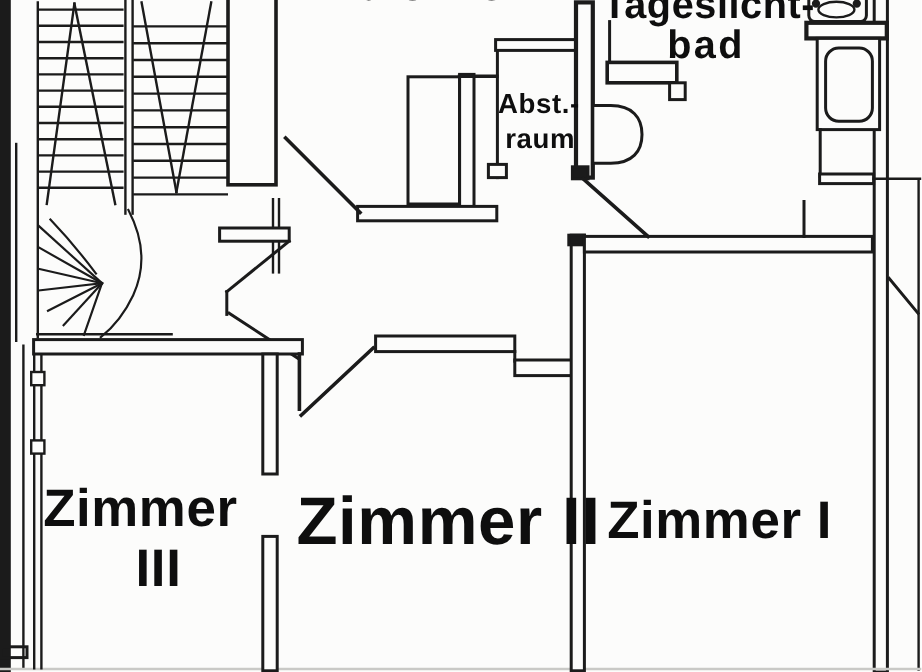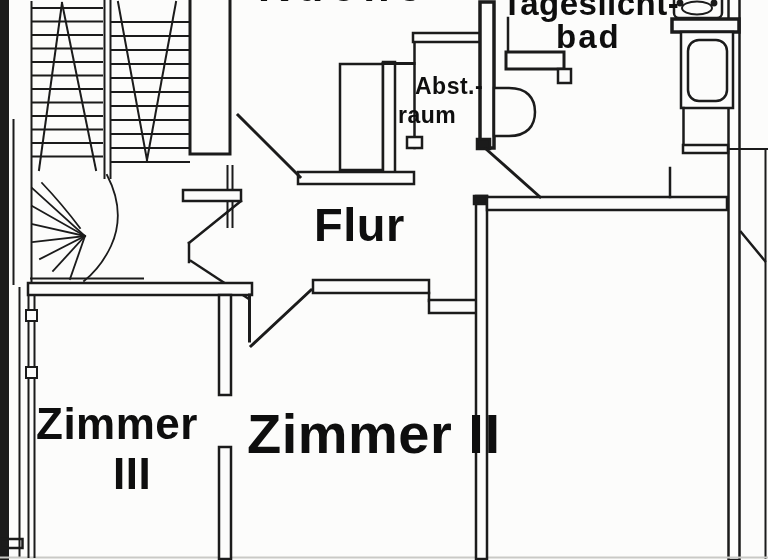--- a/index.html
+++ b/index.html
@@ -11,21 +11,21 @@
   svg.linework{position:absolute;left:0;top:0;}
   .lbl{
     position:absolute;color:#0e0e0e;font-weight:bold;white-space:nowrap;
     line-height:1.05;letter-spacing:0.5px;
   }
   .lbl-flur{left:314px;top:200px;font-size:47px;}
   .lbl-kueche{left:258px;top:-36px;font-size:43px;letter-spacing:8px;}
   .lbl-bad1{left:502px;top:-13px;font-size:33px;}
   .lbl-bad2{left:556px;top:20px;font-size:33px;letter-spacing:2px;}
   .lbl-abst1{left:415px;top:74px;font-size:23px;text-align:right;}
-  .lbl-abst2{left:398px;top:103px;font-size:23px;}
+  .lbl-abst2{left:421px;top:103px;font-size:23px;}
   .lbl-z3a{left:36px;top:401px;font-size:44px;text-align:center;}
   .lbl-z3b{left:97px;top:451px;font-size:44px;margin-left:16px;}
   .lbl-z2{left:247px;top:405px;font-size:56px;}
   .lbl-z1{left:506px;top:411px;font-size:44px;}
 </style>
 </head>
 <body>
 
 <div class="plan">
 
@@ -171,21 +171,21 @@
   </svg>
 
   <div class="lbl lbl-kueche">Küche</div>
 
   <div class="lbl lbl-bad1">Tageslicht-</div>
   <div class="lbl lbl-bad2">bad</div>
 
   <div class="lbl lbl-abst1">Abst.-</div>
   <div class="lbl lbl-abst2">raum</div>
 
-  <div class="lbl lbl-flur">Flur</div>
 
   <div class="lbl lbl-z3a">Zimmer</div>
   <div class="lbl lbl-z3b">III</div>
 
   <div class="lbl lbl-z2">Zimmer II</div>
 
+  <div class="lbl lbl-z1">Zimmer I</div>
 
 </div>
 
 </body></html>

